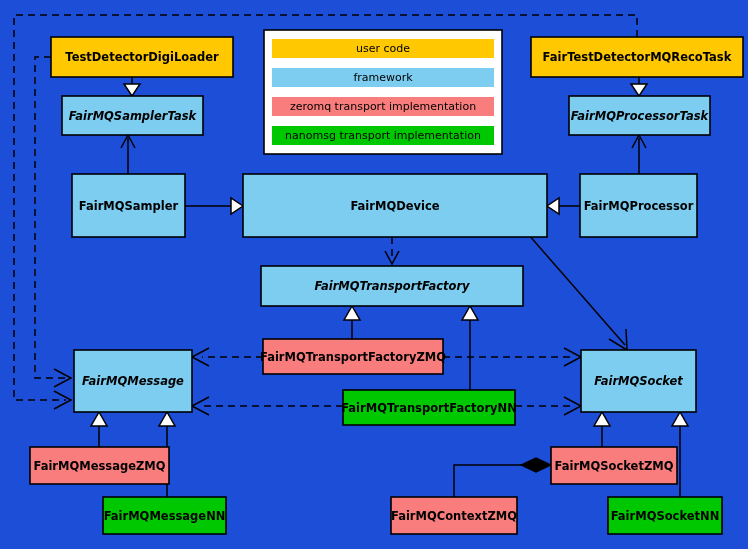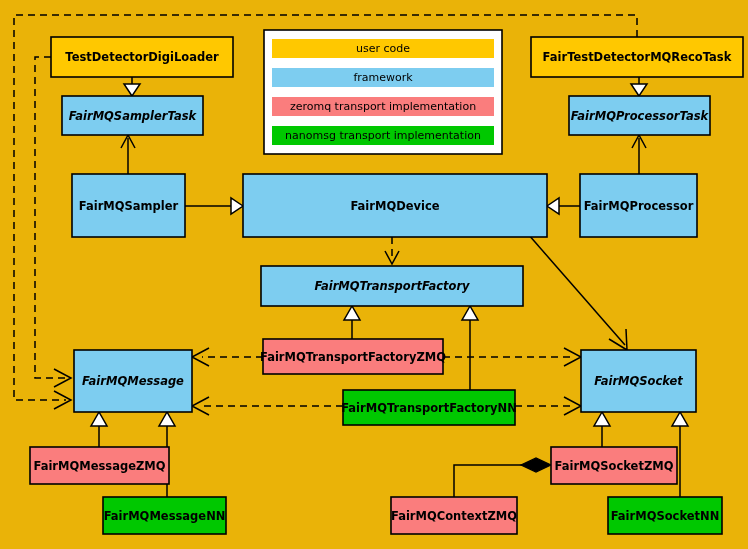--- a/index.html
+++ b/index.html
@@ -8,21 +8,21 @@
     padding: 0;
     background: #ffffff;
   }
   body {
     font-family: "DejaVu Sans", "Liberation Sans", sans-serif;
   }
   #diagram-root {
     position: relative;
     width: 748px;
     height: 549px;
-    background: #eab308;
+    background: #1d4ed8;
     overflow: hidden;
   }
   svg.canvas {
     position: absolute;
     left: 0;
     top: 0;
     width: 748px;
     height: 549px;
     display: block;
   }

